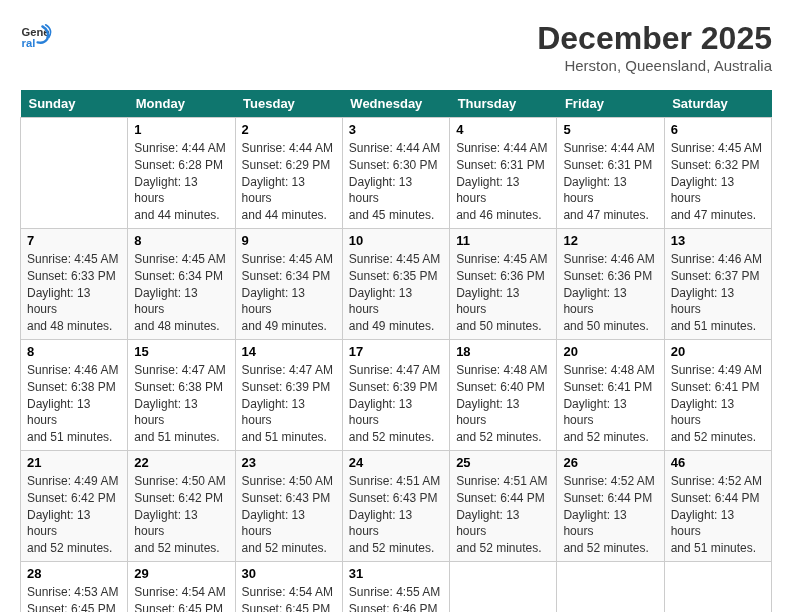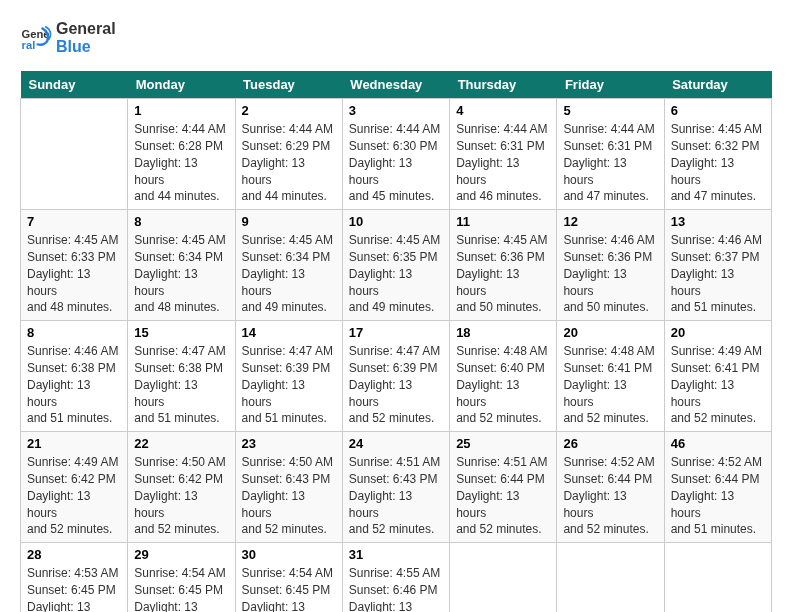--- a/index.html
+++ b/index.html
@@ -85,26 +85,24 @@
 <body>
 
 <div class="header-area">
   <div class="logo">
     <svg class="logo-icon" viewBox="0 0 40 40">
       <text x="2" y="20" font-size="14" font-weight="bold" fill="#333">Gene</text>
       <text x="2" y="34" font-size="14" font-weight="bold" fill="#2980d9">ral</text>
       <path d="M28 8 Q38 14 34 24 Q30 30 22 28" stroke="#2980d9" fill="none" stroke-width="3" stroke-linecap="round"></path>
       <path d="M32 6 Q42 12 36 22" stroke="#2980d9" fill="none" stroke-width="2" stroke-linecap="round"></path>
     </svg>
-    <div>
-      <div style="font-size:16px;font-weight:bold;color:#333;line-height:1.1;">General</div>
-      <div style="font-size:16px;font-weight:bold;color:#2980d9;line-height:1.1;">Blue</div>
-    </div>
   </div>
   <div class="title-area">
+    <div class="main-title">December 2025</div>
+    <div class="subtitle">Herston, Queensland, Australia</div>
   </div>
 </div>
 
 <table>
   <thead>
     <tr id="weekday-header">
     <th>Sunday</th>
         <th>Monday</th>
         <th>Tuesday</th>
         <th>Wednesday</th>

